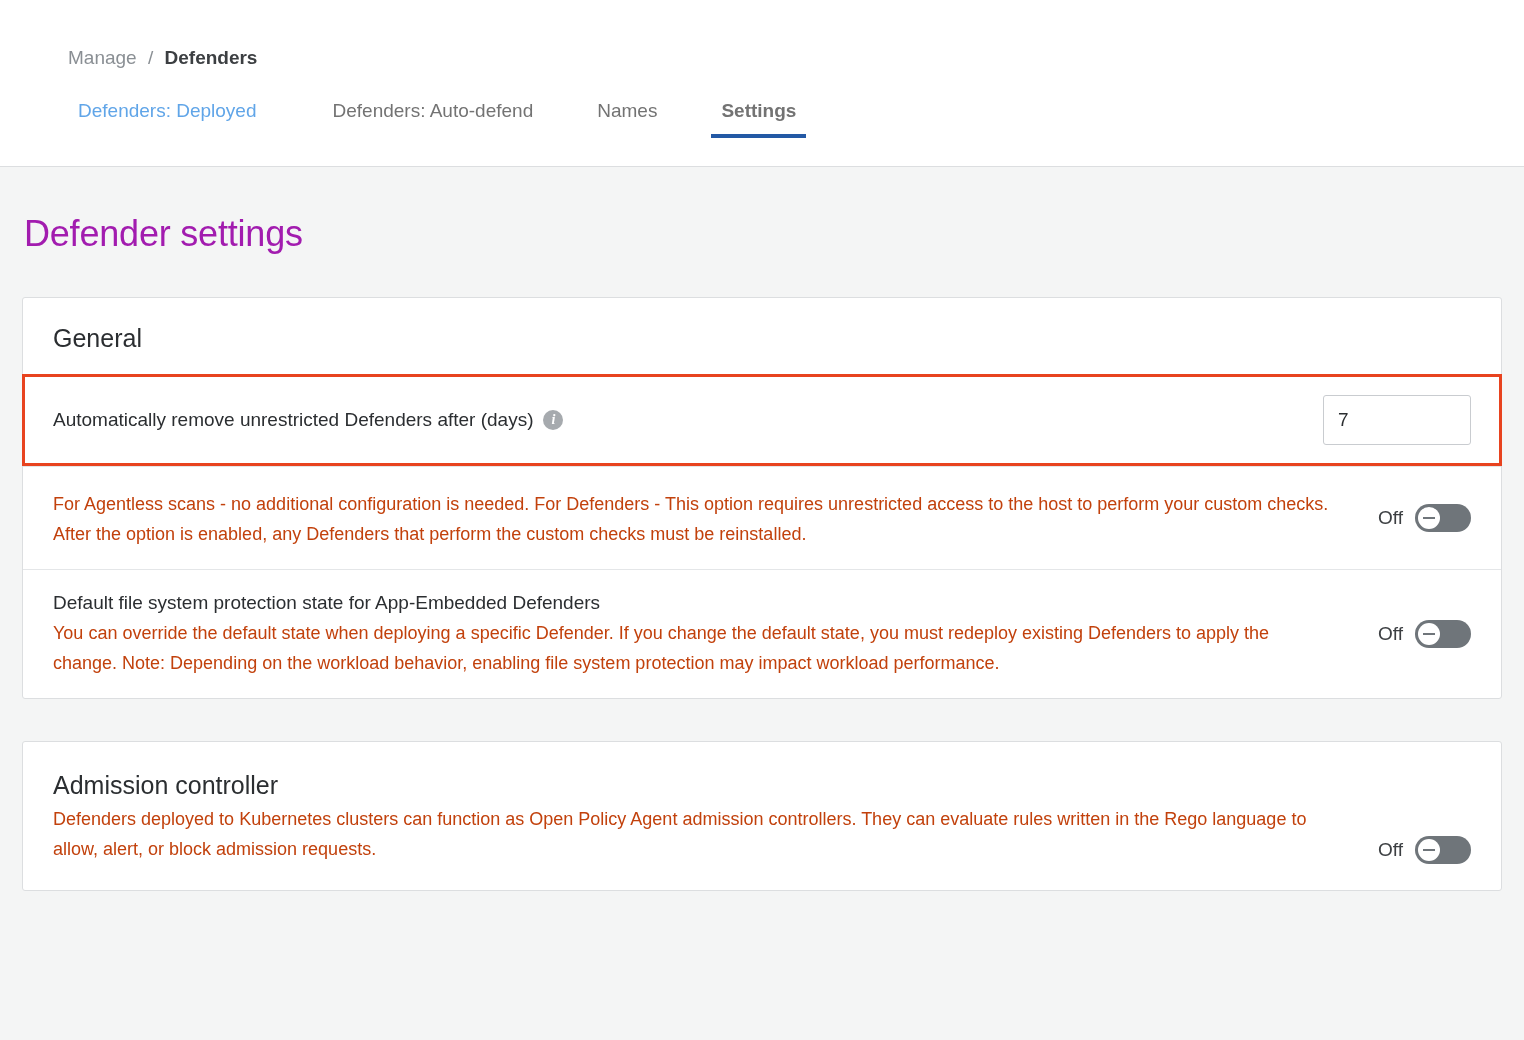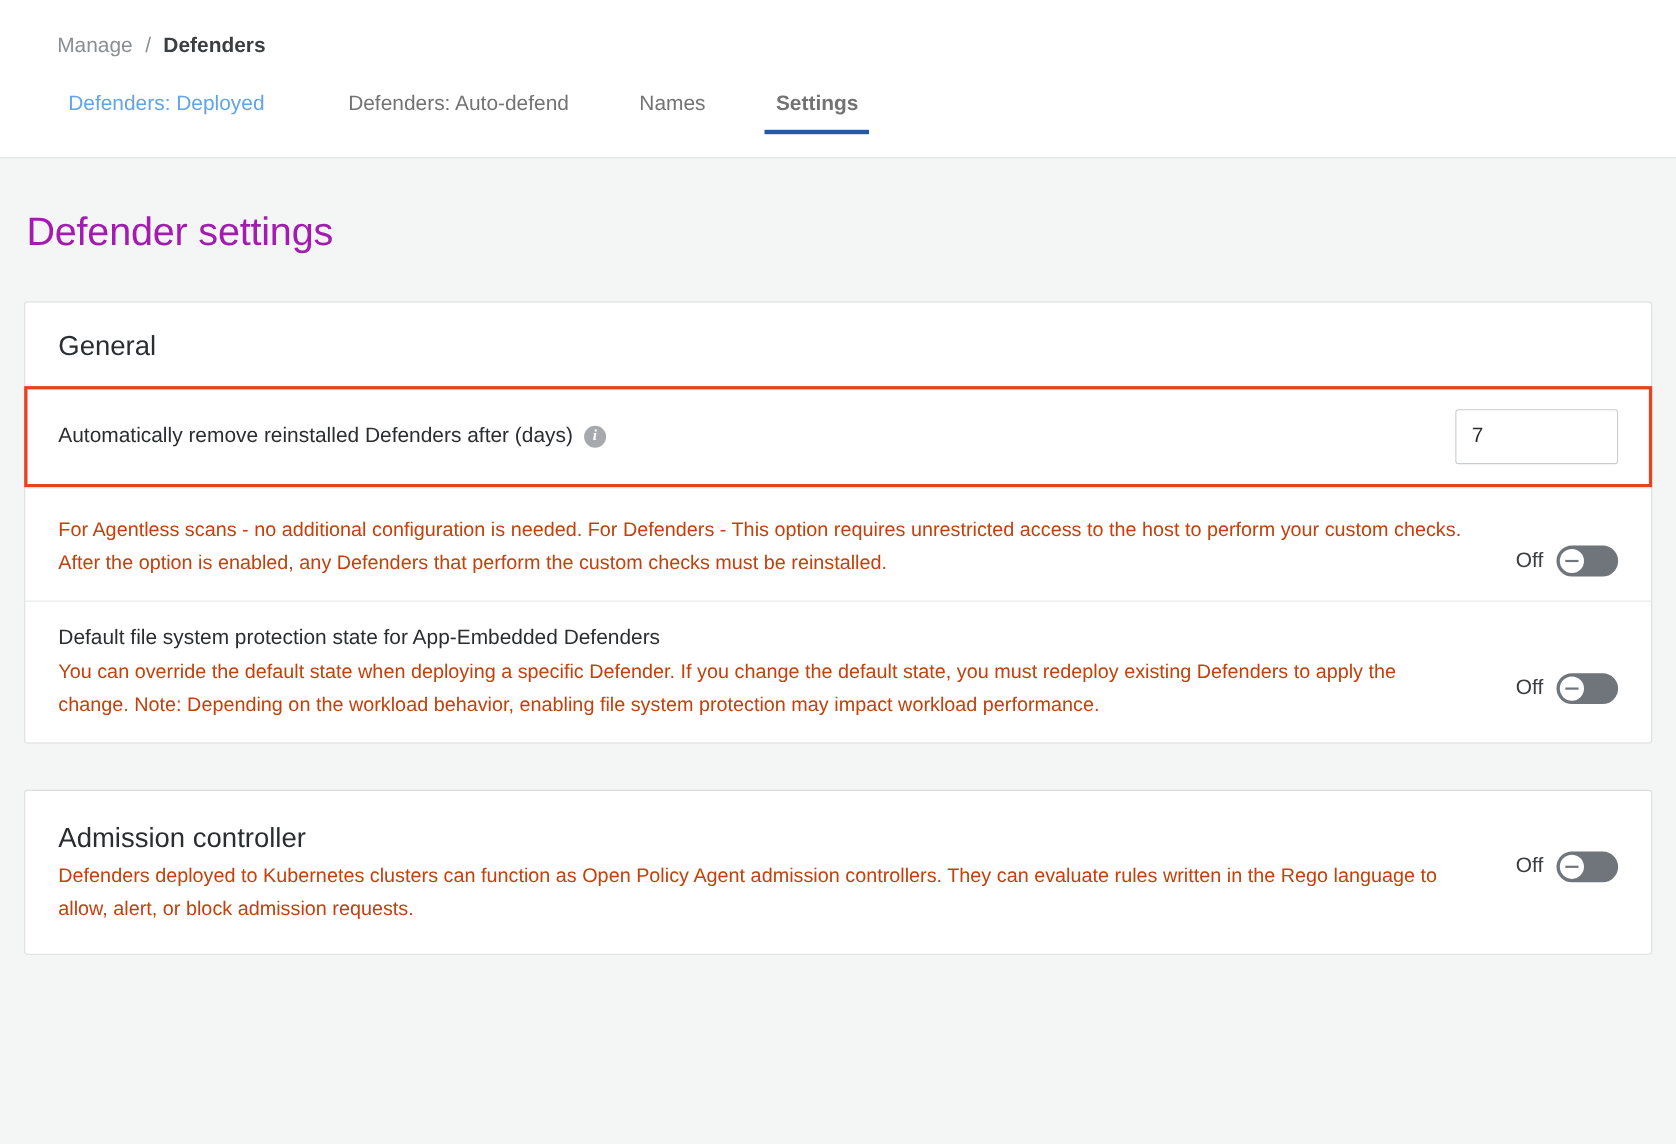--- a/index.html
+++ b/index.html
@@ -12,22 +12,22 @@
     height: 1040px;
     font-family: "Liberation Sans", sans-serif;
     color: #333333;
     overflow: hidden;
   }
 
   
   .top-bar {
     background: #ffffff;
     border-bottom: 1px solid #dcdee0;
-    padding: 0;
-    height: 144px;
+    padding: 16px;
+    height: 167px;
     box-sizing: border-box;
   }
   .breadcrumb {
     padding: 28px 0 0 52px;
     font-size: 19px;
     line-height: 28px;
   }
   .breadcrumb .crumb-muted {
     color: #8a8f94;
   }
@@ -156,21 +156,20 @@
     box-sizing: border-box;
     font-family: "Liberation Sans", sans-serif;
     background: #ffffff;
   }
 
   .toggle-wrap {
     display: flex;
     align-items: center;
     gap: 12px;
     flex: 0 0 auto;
-    margin-top: 29px;
   }
   .toggle-label {
     font-size: 19px;
     color: #3c3f42;
   }
   .toggle {
     width: 56px;
     height: 28px;
     border-radius: 14px;
     background: #6f757a;
@@ -193,21 +192,21 @@
     left: 5px;
     top: 10px;
     width: 12px;
     height: 2px;
     background: #6f757a;
   }
 
   .card-head-section {
     padding: 26px 30px 26px 30px;
     display: flex;
-    align-items: flex-start;
+    align-items: flex-end;
     justify-content: space-between;
   }
   .card-head-section .row-text {
     padding-right: 40px;
   }
   .section-title {
     font-size: 25px;
     color: #2b2e31;
     line-height: 34px;
     margin-bottom: 2px;
@@ -237,21 +236,21 @@
 
   <h1 class="page-title">Defender settings</h1>
 
   <div class="card">
 
     <div class="card-head">General</div>
 
     <div class="row highlight">
       <div class="row-text">
         <div class="row-label">
-          <span>Automatically remove reinstalled Defenders after (days)</span>
+          <span>Automatically remove unrestricted Defenders after (days)</span>
           <span class="info-icon">i</span>
         </div>
       </div>
       <input class="num-input" type="text" value="7" style="">
     </div>
 
     <div class="row">
       <div class="row-text">
         <div class="row-desc">For Agentless scans - no additional configuration is needed. For Defenders - This option requires unrestricted access to the host to perform your custom checks. After the option is enabled, any Defenders that perform the custom checks must be reinstalled.</div>
       </div>

